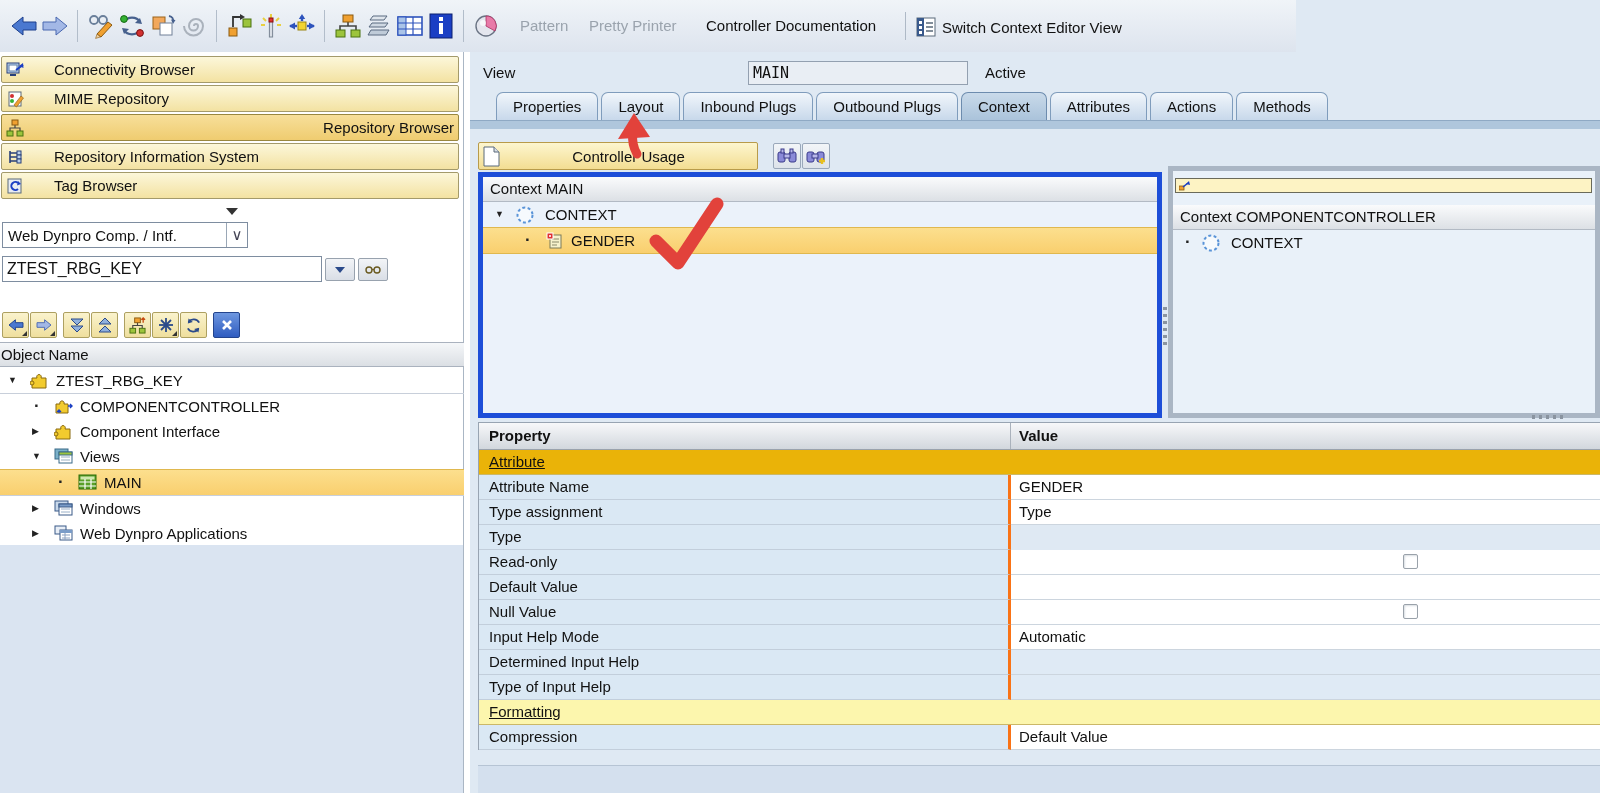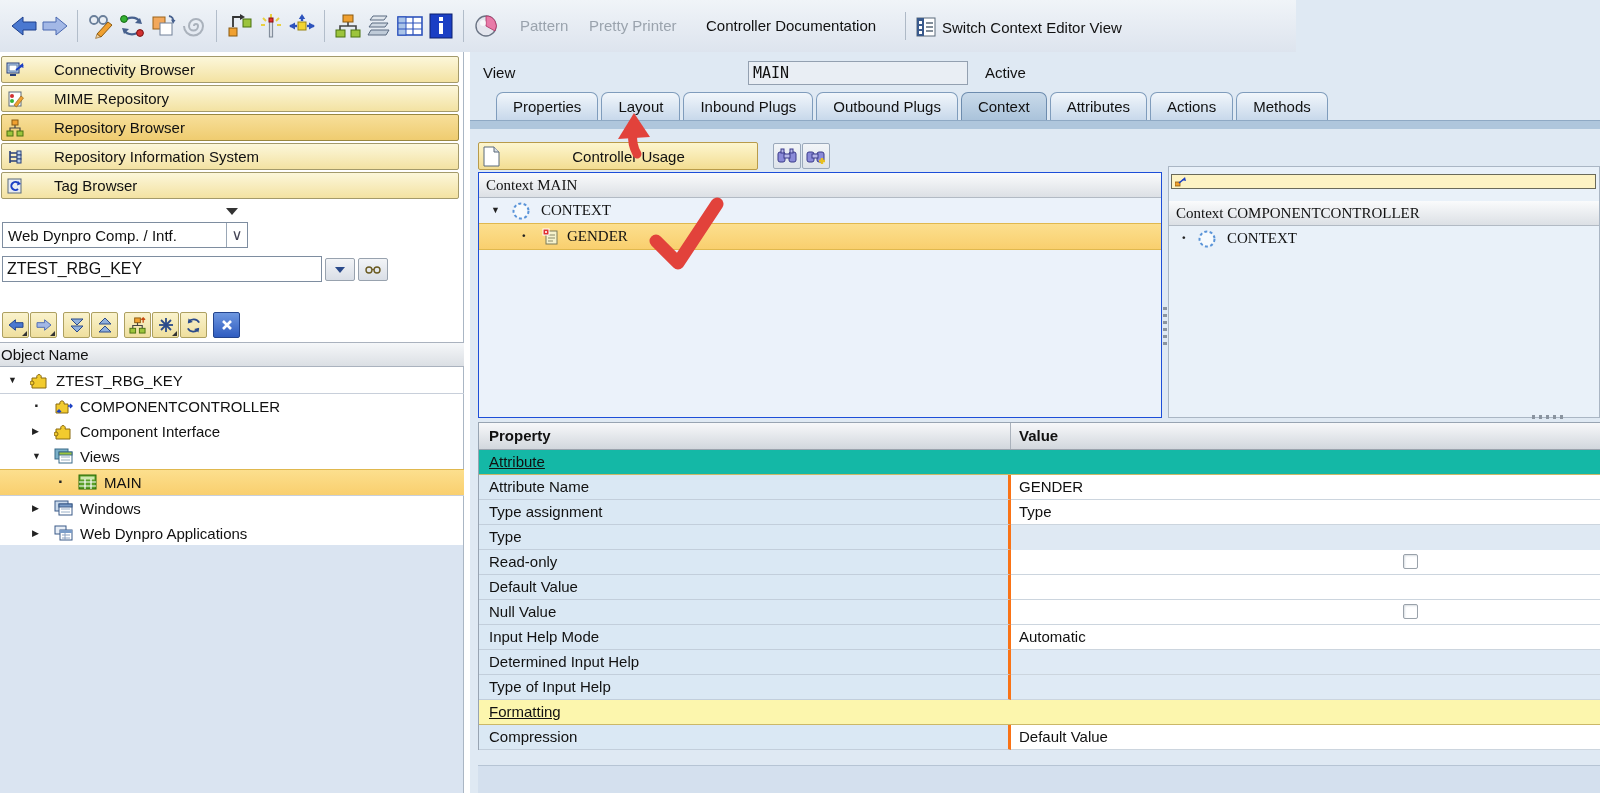--- a/index.html
+++ b/index.html
@@ -19,21 +19,21 @@
   .menu-withicon{display:flex;align-items:center;gap:6px;}
 
   
   .leftpanel{position:absolute;left:0;top:52px;width:470px;height:741px;background:#fff;}
   .leftpanel .rborder{position:absolute;right:6px;top:0;bottom:0;width:1px;background:#aab6c4;}
   .lp-bottom{position:absolute;left:0;top:493px;width:464px;height:248px;background:#dae4f1;}
 
   .side-btn{position:absolute;left:1px;width:458px;height:27px;box-sizing:border-box;
     border:1px solid #a39a6b;border-radius:2px;display:flex;align-items:center;gap:6px;padding:0 4px;
     background:linear-gradient(#fcf7da,#f3e2a2);}
-  .side-btn.sel{background:linear-gradient(#f7df9a,#efcc70);border-color:#99873f;}
+  .side-btn.sel{background:linear-gradient(#f7df9a,#efcc70);border-color:#99873f;justify-content:space-between;}
   .side-btn .lbl{white-space:nowrap;margin-left:24px;}
 
   .collapse-caret{position:absolute;left:226px;top:156px;width:0;height:0;
     border-left:6px solid transparent;border-right:6px solid transparent;border-top:7px solid #333;}
 
   .typ-select{position:absolute;left:2px;top:170px;width:246px;height:26px;box-sizing:border-box;
     background:#fff;border:1px solid #7e8da0;display:flex;align-items:center;}
   .typ-select .txt{flex:1;padding-left:5px;white-space:nowrap;}
   .typ-select .chev{width:20px;height:100%;border-left:1px solid #9aa7b6;display:flex;align-items:center;justify-content:center;color:#445;}
   .obj-input{position:absolute;left:2px;top:204px;width:320px;height:26px;box-sizing:border-box;
@@ -73,42 +73,42 @@
   .tab.sel{background:linear-gradient(#c9daea,#a9c2da);border-color:#6d8cae;}
   .tab-band{position:absolute;left:0;top:68px;width:1130px;height:8px;background:#afc6dc;border-top:1px solid #8fa9c4;}
 
   .cu-btn{position:absolute;left:8px;top:90px;width:280px;height:28px;box-sizing:border-box;
     border:1px solid #b89b4a;border-radius:2px;background:linear-gradient(#fdf6cf,#f3dd92);
     display:flex;align-items:center;}
   .cu-btn .txt{flex:1;text-align:center;}
   .find-btn{position:absolute;top:91px;width:28px;height:26px;box-sizing:border-box;border:1px solid #9aa8ba;border-radius:2px;
     background:linear-gradient(#f2f5f8,#dde3ea);display:flex;align-items:center;justify-content:center;}
 
-  .ctx-panel{position:absolute;box-sizing:border-box;background:#ebf2fa;border:1px solid #1d4ed8;font-family:Liberation Serif, serif;}
+  .ctx-panel{position:absolute;box-sizing:border-box;background:#ebf2fa;border:5px solid #1d4ed8;}
   .ctx-head{height:25px;box-sizing:border-box;background:linear-gradient(#fafbfc,#dce0e5);
     border-bottom:1px solid #b2bac4;line-height:24px;padding-left:7px;}
   .ctx-row{position:relative;height:25px;line-height:25px;}
   .ctx-row.sel{background:linear-gradient(#fcdf8e,#f9cf6e);border-top:1px solid #e0b84e;border-bottom:1px solid #e0b84e;}
   .split-dots{position:absolute;left:693px;top:255px;width:4px;height:38px;
     background:repeating-linear-gradient(#8a94a0 0 3px,transparent 3px 7px);}
   .yellow-bar{position:absolute;left:2px;top:7px;right:3px;height:15px;box-sizing:border-box;
     background:#fdf3c4;border:1px solid #6a6a5a;display:flex;align-items:center;padding-left:3px;}
 
   
   .ptable{position:absolute;left:8px;top:370px;width:1122px;border-top:1px solid #98a4b2;border-left:1px solid #98a4b2;}
   .pt-head{height:26px;display:flex;background:linear-gradient(#f7f8fa,#d2d7dd);border-bottom:1px solid #9aa2ac;font-weight:bold;}
   .pt-head .c1{width:532px;box-sizing:border-box;padding-left:10px;line-height:26px;border-right:1px solid #aab2bc;}
   .pt-head .c2{flex:1;padding-left:8px;line-height:26px;}
   .prow{height:25px;display:flex;}
   .pcell{width:532px;box-sizing:border-box;padding-left:10px;line-height:24px;background:#dae8f4;
     border-bottom:1px solid #c2cedb;border-right:3px solid #f97316;white-space:nowrap;}
   .vcell{flex:1;box-sizing:border-box;padding-left:8px;line-height:24px;background:#fff;border-bottom:1px solid #ccd5de;position:relative;}
   .vcell.dis{background:#dfeaf5;}
   .psection{height:25px;box-sizing:border-box;line-height:24px;padding-left:10px;border-bottom:1px solid #cbb868;}
-  .psection.gold{background:#14b8a6;}
+  .psection.gold{background:#eab308;}
   .psection.pale{background:#fcf6ad;}
   .psection span{text-decoration:underline;}
   .cbx{position:absolute;left:392px;top:4px;width:15px;height:15px;box-sizing:border-box;background:#fff;
     border:1px solid #9aa2aa;border-radius:2px;box-shadow:inset 1px 1px 2px #d8dde2;}
   .handle-dots{position:absolute;left:1062px;top:363px;width:34px;height:4px;
     background:repeating-linear-gradient(90deg,#8a94a0 0 3px,transparent 3px 7px);}
   .footer-strip{position:absolute;left:8px;top:713px;width:1122px;height:28px;background:#d4e0ee;border-top:1px solid #b6c4d4;}
 
   .annot{position:absolute;left:0;top:0;pointer-events:none;}
 </style>

